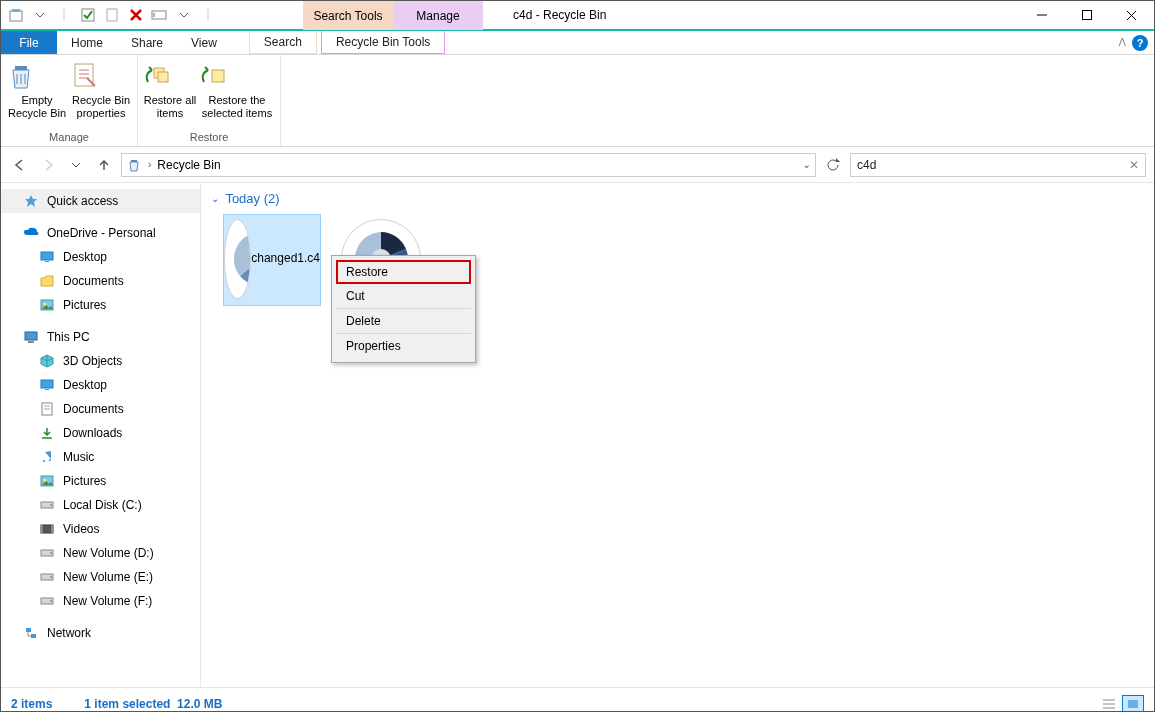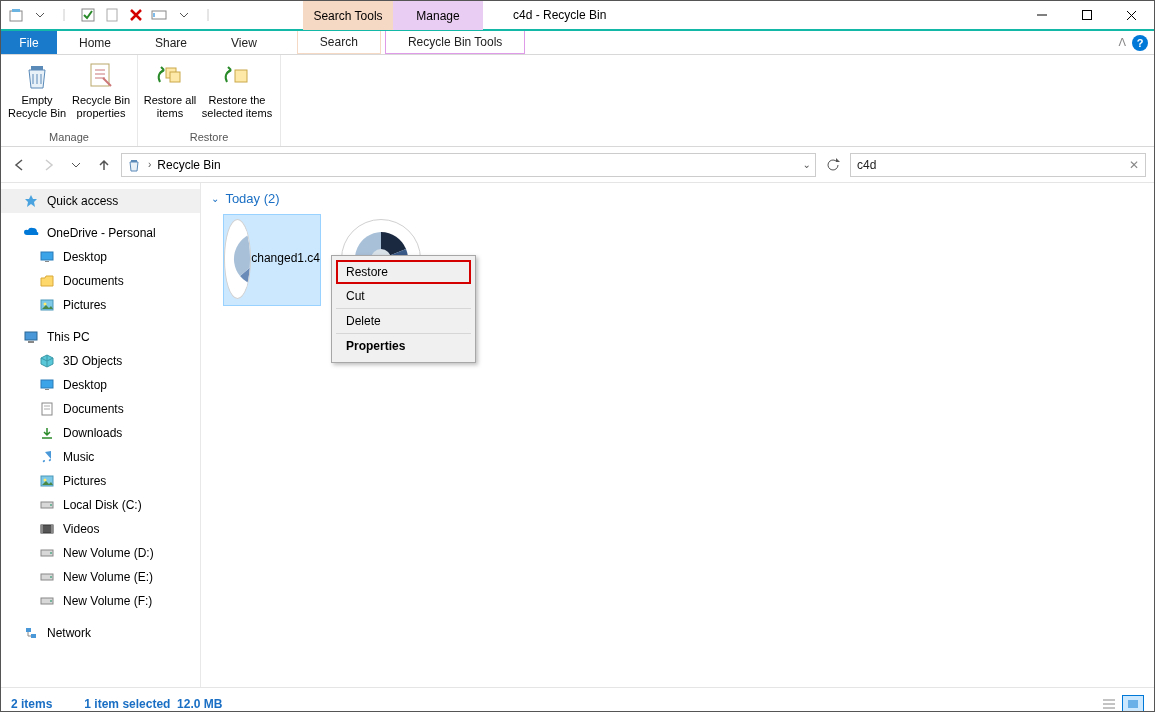--- a/index.html
+++ b/index.html
@@ -8,29 +8,29 @@
 .qat { display:flex; align-items:center; padding:0 4px; gap:2px; }
 .qat-btn { width:22px; height:22px; display:flex; align-items:center; justify-content:center; }
 .ctx-tab { height:29px; width:90px; display:flex; align-items:center; justify-content:center; font-size:12px; }
 .ctx-search { background:#f6d9c5; margin-left:80px; }
 .ctx-manage { background:#e9cdf2; }
 .title-text { flex:1; display:flex; align-items:center; padding-left:30px; font-size:12px; }
 .win-controls { display:flex; }
 .win-btn { width:45px; display:flex; align-items:center; justify-content:center; font-size:13px; }
 .menubar { height:24px; display:flex; align-items:stretch; background:#fff; border-bottom:1px solid #d8d8d8; }
 .file-tab { background:#1979ca; color:#fff; width:56px; display:flex; align-items:center; justify-content:center; font-size:12px; }
-.mtab { padding:0 22px; display:flex; align-items:center; font-size:12px; color:#222; }
+.mtab { padding:0 14px; display:flex; align-items:center; font-size:12px; color:#222; }
 .mtab.search { border:1px solid #f6d9c5; border-top:none; }
 .mtab.rbt { border:1px solid #e09be8; border-top:none; border-bottom:1px solid #e09be8; }
 .menubar-right { margin-left:auto; display:flex; align-items:center; padding-right:6px; gap:6px; }
 .help-icon { width:16px; height:16px; border-radius:50%; background:#0078d7; color:#fff; font-size:11px; display:flex; align-items:center; justify-content:center; font-weight:bold; }
 .ribbon { height:92px; background:#fff; display:flex; border-bottom:1px solid #d8d8d8; }
 .rgroup { display:flex; flex-direction:column; align-items:center; padding:2px 4px 0 4px; border-right:1px solid #e8e8e8; }
 .rgroup-items { display:flex; flex:1; }
-.ritm { display:flex; flex-direction:column; align-items:center; justify-content:flex-start; width:64px; text-align:center; font-size:11px; line-height:1.15; padding-top:3px; }
+.ritm { display:flex; flex-direction:column; justify-content:flex-start; width:64px; text-align:center; font-size:11px; line-height:1.15; padding-top:3px; }
 .ritm .ic { width:32px; height:32px; display:flex; align-items:center; justify-content:center; margin-bottom:2px; }
 .rgroup-label { font-size:11px; color:#555; padding:2px 0 3px 0; }
 .addrbar { height:36px; display:flex; align-items:center; padding:0 8px; gap:6px; border-bottom:1px solid #e5e5e5; }
 .nav-arrow { width:22px; height:22px; display:flex; align-items:center; justify-content:center; color:#555; }
 .nav-arrow.disabled { color:#bbb; }
 .addr-box { flex:1; height:24px; border:1px solid #ccc; display:flex; align-items:center; padding:0 4px; font-size:12px; gap:6px; }
 .addr-box .chev { color:#555; font-size:10px; }
 .refresh { width:22px; }
 .search-box { width:296px; height:24px; border:1px solid #ccc; display:flex; align-items:center; padding:0 6px; font-size:12px; color:#222; justify-content:space-between; }
 .body-area { display:flex; height:calc(100% - 30px - 24px - 92px - 36px - 24px); }
@@ -43,21 +43,21 @@
 .content { flex:1; position:relative; padding:8px 10px; }
 .group-header { color:#1a6fc4; font-size:13px; display:flex; align-items:center; gap:6px; }
 .group-header .cv { font-size:10px; }
 .items { display:flex; gap:20px; margin-top:8px; margin-left:12px; }
 .file-item { width:98px; display:flex; align-items:center; }
 .file-item.selected { background:#cce8ff; border:1px solid #99d1ff; }
 .thumb { width:80px; height:80px; border-radius:50%; background:#fff; border:1px solid #d0d0d0; display:flex; align-items:center; justify-content:center; margin:4px 0 6px; overflow:hidden; }
 .fname { font-size:12px; text-align:center; padding-bottom:4px; }
 .context-menu { position:absolute; left:330px; top:254px; width:145px; background:#f0f0f0; border:1px solid #a7a7a7; box-shadow:2px 2px 4px rgba(0,0,0,0.25); padding:4px 4px; }
 .cm-item { padding:5px 10px; font-size:12px; border-bottom:1px solid #d6d6d6; }
-.cm-item:last-child { border-bottom:none; font-weight:bold; }
+.cm-item:last-child { border-bottom:none; font-weight:normal; }
 .cm-item.hl { border:2px solid #d40000; padding:3px 8px; }
 .statusbar { height:24px; border-top:1px solid #e5e5e5; display:flex; align-items:center; padding:16px 10px; font-size:12px; color:#1a6fc4; gap:32px;font-weight:bold; }
 .statusbar .views { margin-left:auto; display:flex; gap:2px; }
 .view-btn { width:22px; height:18px; border:1px solid transparent; display:flex; align-items:center; justify-content:center; }
 .view-btn.active { border:1px solid #0078d7; background:#cce8ff; }
 svg { display:block; }
 </style>
 </head>
 <body>
 

